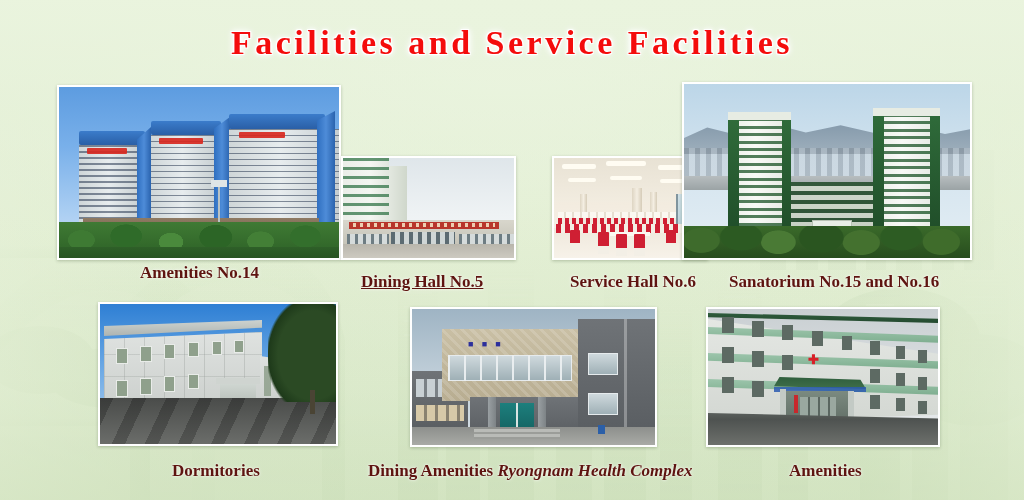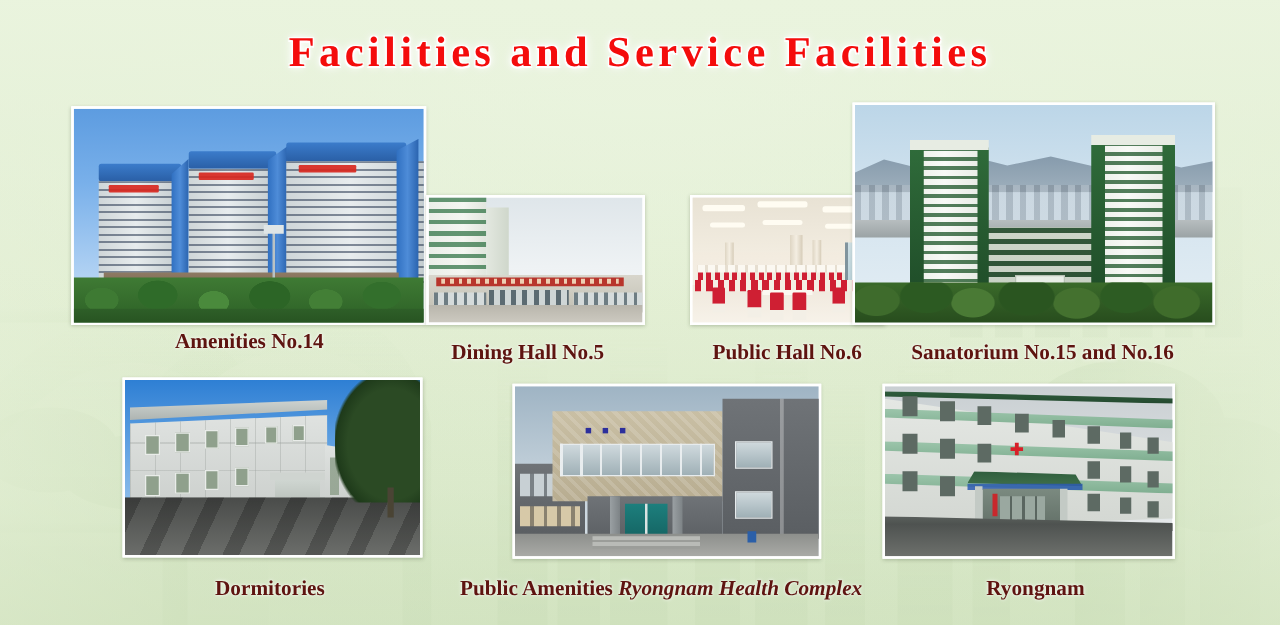--- a/index.html
+++ b/index.html
@@ -294,21 +294,21 @@
     <div style="position:absolute;left:10px;top:65px;width:142px;height:4px;
                 background:repeating-linear-gradient(to right,#f7e9c9 0 3px, transparent 3px 7px);opacity:.85;"></div>
     <div class="dh5-doors" style="left:48px; top:74px; width:64px; height:18px;"></div>
     <div style="position:absolute;left:4px;top:76px;width:42px;height:15px;
                 background:repeating-linear-gradient(to right,#6e7d83 0 3px,#d5dbdb 3px 8px);"></div>
     <div style="position:absolute;left:116px;top:76px;width:56px;height:15px;
                 background:repeating-linear-gradient(to right,#6e7d83 0 3px,#d5dbdb 3px 8px);"></div>
     <div class="dh5-ground" style="height:14px;"></div>
   </div>
 </div>
-<div class="caption" style="left:361px; top:272px;">Dining Hall No.5</div>
+<div class="caption" style="left:361px; top:272px;text-decoration:underline;">Dining Hall No.5</div>
 
 <div class="photo" style="left:552px; top:156px; width:156px; height:104px;">
   <div class="scene">
     <div style="position:absolute;inset:0;background:linear-gradient(to bottom,#ece5d6 0%,#f3ece0 48%,#f8f3ea 100%);"></div>
 
     <div class="dh6-ceiling" style="height:44px;"></div>
     <div class="dh6-light" style="left:8px;  top:6px;  width:34px; height:5px;"></div>
     <div class="dh6-light" style="left:52px; top:3px;  width:40px; height:5px;"></div>
     <div class="dh6-light" style="left:104px;top:7px;  width:30px; height:5px;"></div>
     <div class="dh6-light" style="left:14px; top:20px; width:28px; height:4px;"></div>
@@ -340,21 +340,21 @@
     <div class="dh6-chair" style="left:80px; top:76px; width:11px; height:14px;"></div>
     <div class="dh6-chairleg" style="left:80px; top:90px; width:11px; height:8px;"></div>
     <div class="dh6-chair" style="left:16px; top:72px; width:10px; height:13px;"></div>
     <div class="dh6-chairleg" style="left:16px; top:85px; width:10px; height:7px;"></div>
     <div class="dh6-chair" style="left:112px;top:72px; width:10px; height:13px;"></div>
     <div class="dh6-chairleg" style="left:112px;top:85px; width:10px; height:7px;"></div>
     <div class="dh6-chair" style="left:132px;top:70px; width:10px; height:13px;"></div>
     <div class="dh6-chairleg" style="left:132px;top:83px; width:10px; height:7px;"></div>
   </div>
 </div>
-<div class="caption" style="left:570px; top:272px;">Public Hall No.6</div>
+<div class="caption" style="left:570px; top:272px;">Service Hall No.6</div>
 
 <div class="photo" style="left:682px; top:82px; width:290px; height:178px;">
   <div class="scene">
     <div class="sky-haze"></div>
     <div class="d15-mtn" style="left:0; top:30px; width:290px; height:40px;
                 clip-path:polygon(0 60%,8% 34%,18% 52%,30% 24%,42% 46%,54% 28%,66% 48%,78% 30%,90% 50%,100% 36%,100% 100%,0 100%);"></div>
     <div class="d15-city" style="left:0; top:64px; width:290px; height:34px; opacity:.85;"></div>
     <div style="position:absolute;left:0;top:92px;width:290px;height:14px;background:linear-gradient(to bottom,#b7bdbf,#9ba3a5);"></div>
 
     <div class="d15-podium" style="left:72px; top:98px; width:150px; height:52px;">
@@ -457,21 +457,21 @@
     <div style="position:absolute;left:76px;top:88px;width:8px;height:38px;background:linear-gradient(to right,#9aa0a3,#7d8386);"></div>
     <div style="position:absolute;left:126px;top:88px;width:8px;height:38px;background:linear-gradient(to right,#9aa0a3,#7d8386);"></div>
 
     <div class="ry-ground" style="height:18px;"></div>
     <div style="position:absolute;left:62px;top:120px;width:86px;height:10px;
                 background:repeating-linear-gradient(to bottom,#b9bbb7 0 3px,#9b9d99 3px 5px);"></div>
     <div style="position:absolute;left:186px;top:116px;width:7px;height:9px;background:#2b5fa8;"></div>
   </div>
 </div>
 <div class="caption" style="left:368px; top:461px;">
-  <span>Public Amenities </span><i>Ryongnam Health Complex</i>
+  <span>Dining Amenities </span><i>Ryongnam Health Complex</i>
 </div>
 
 <div class="photo" style="left:706px; top:307px; width:234px; height:140px;">
   <div class="scene">
     <div style="position:absolute;inset:0;background:linear-gradient(to bottom,#c9cfd2 0%,#dde1e3 55%,#e9ecee 100%);"></div>
 
     <div class="hp-roof" style="left:0; top:4px; width:234px; height:10px; clip-path:polygon(0 0,100% 58%,100% 100%,0 42%);"></div>
 
     <div class="hp-wall" style="left:0; top:10px; width:234px; height:104px; clip-path:polygon(0 0,100% 34%,100% 92%,0 100%);"></div>
 
@@ -512,13 +512,13 @@
     <div style="position:absolute;left:140px;top:82px;width:6px;height:36px;background:#c3cac5;"></div>
     <div style="position:absolute;left:86px;top:86px;width:4px;height:18px;background:#c8282c;"></div>
 
     <div style="position:absolute;left:74px;top:114px;width:76px;height:10px;
                 background:repeating-linear-gradient(to bottom,#c3c6c2 0 3px,#a6a9a5 3px 5px);"></div>
     <div style="position:absolute;left:0;top:104px;width:234px;height:12px;
                 background:linear-gradient(to bottom,#5a5f5c,#444845);clip-path:polygon(0 0,100% 46%,100% 100%,0 100%);"></div>
     <div class="hp-road" style="height:26px;"></div>
   </div>
 </div>
-<div class="caption" style="left:789px; top:461px;">Ryongnam</div>
+<div class="caption" style="left:789px; top:461px;">Amenities</div>
 
 </body></html>

